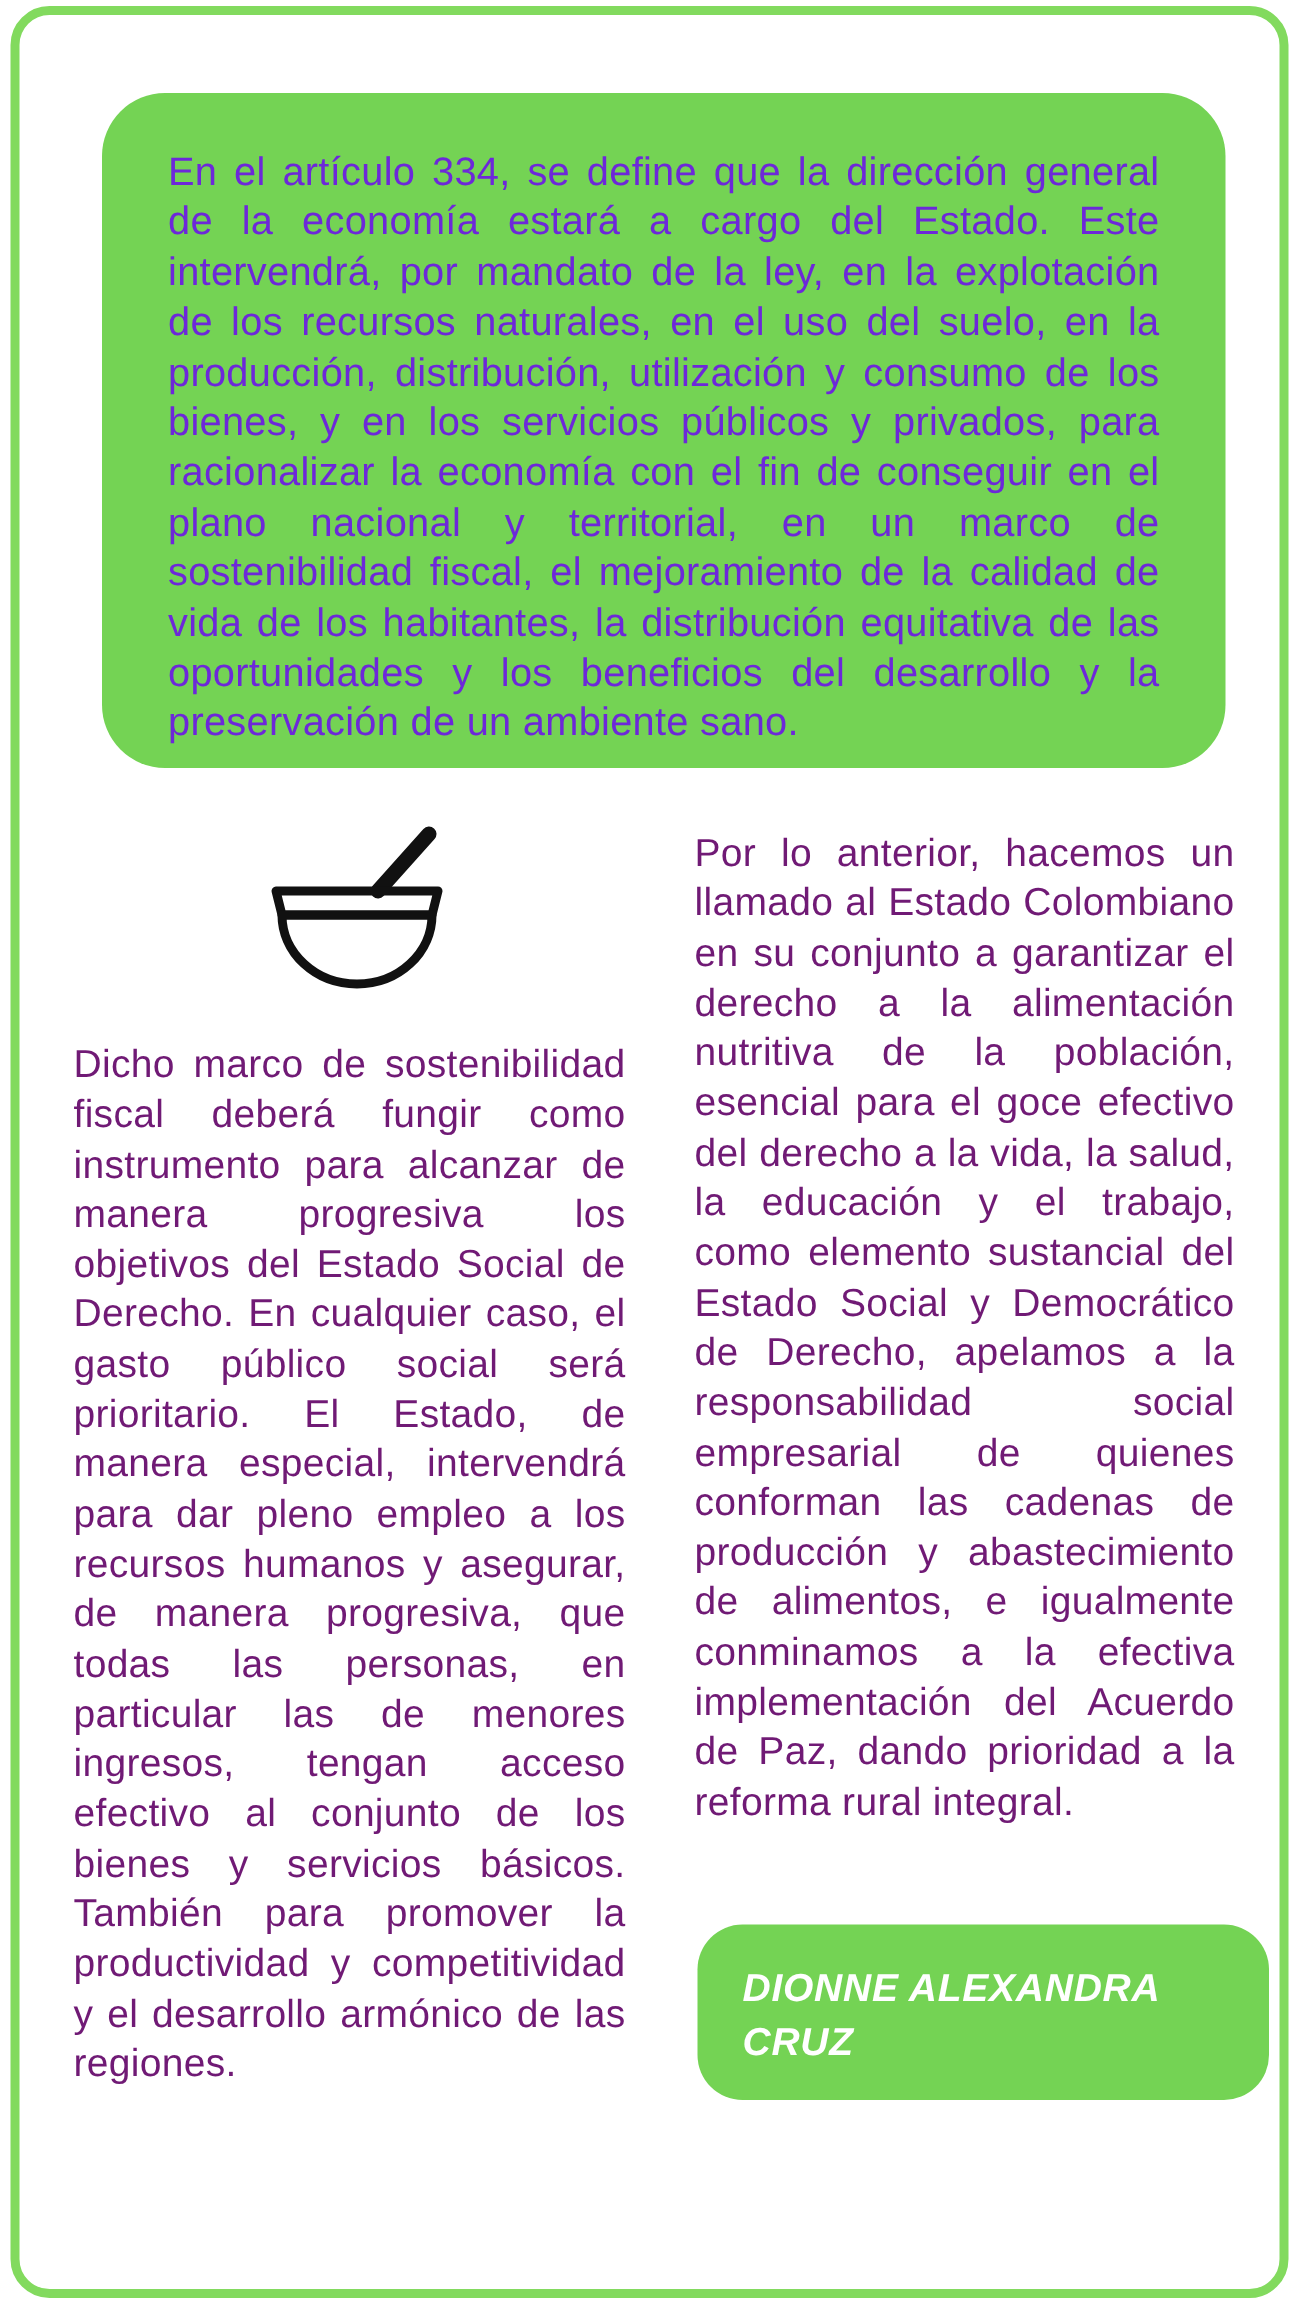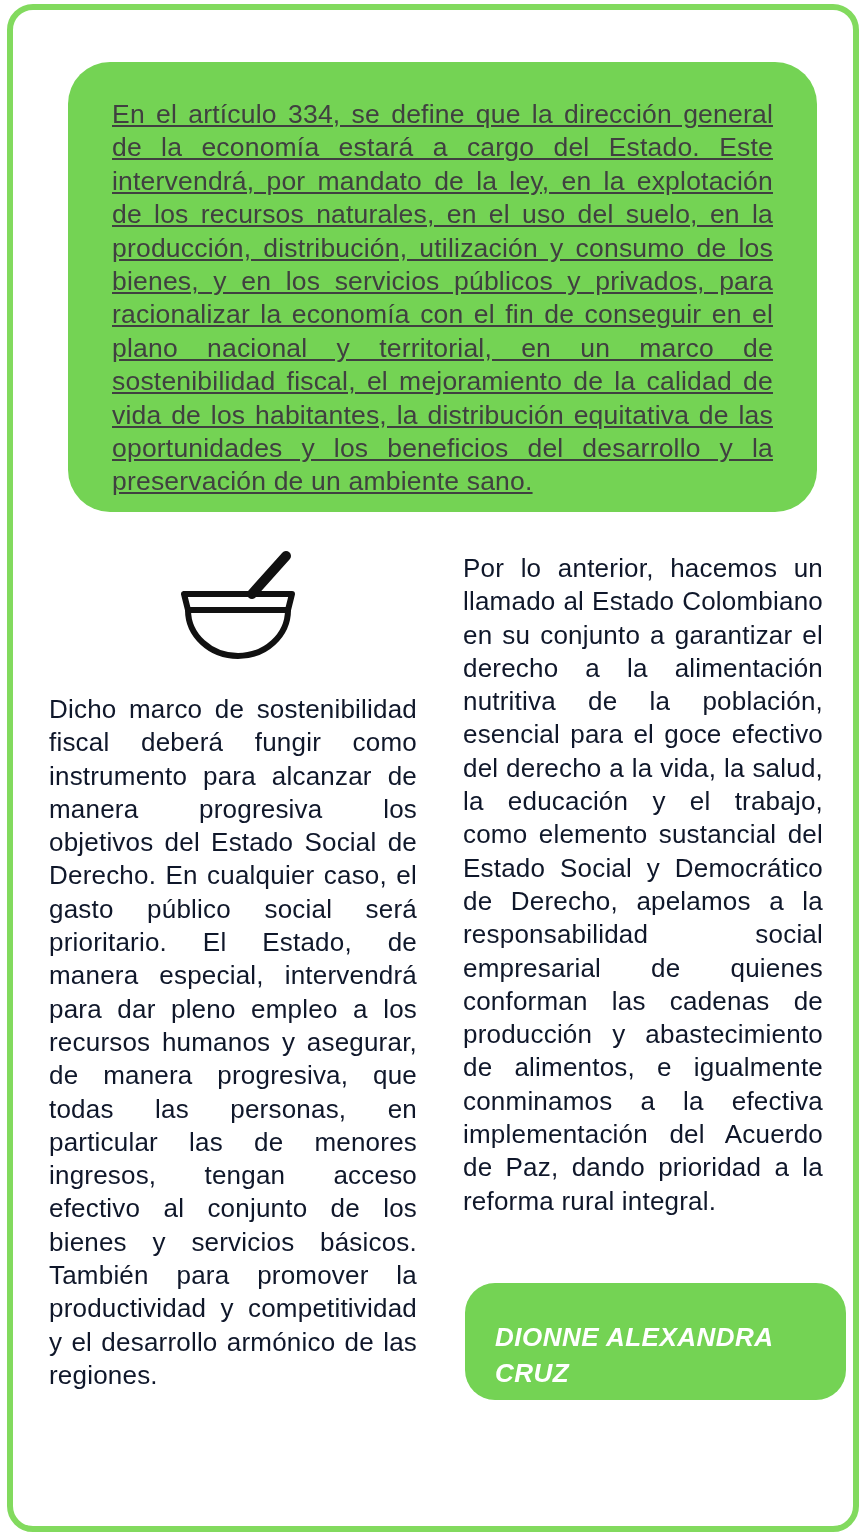--- a/index.html
+++ b/index.html
@@ -1,26 +1,26 @@
 <!DOCTYPE html>
 <html><head>
 <meta charset="utf-8">
 <style>
   html,body{margin:0;padding:0;}
   body{width:864px;height:1536px;background:#ffffff;font-family:"Liberation Sans",sans-serif;position:relative;overflow:hidden;}
   .page{position:absolute;inset:0;background:#ffffff;}
   .frame{position:absolute;left:7px;top:4px;right:5px;bottom:4px;border:6px solid #82da5e;border-radius:26px;pointer-events:none;}
   .quote-box{position:absolute;left:68px;top:62px;width:749px;height:450px;background:#74d354;border-radius:42px;box-sizing:border-box;padding:36px 44px;}
-  .quote-text{color:#404040;font-size:26.5px;line-height:33.4px;text-align:justify;letter-spacing:.2px;text-decoration:underline;}
-  .col{position:absolute;color:#0f172a;font-size:26px;line-height:33.3px;text-align:justify;letter-spacing:.2px;}
+  .quote-text{color:#6d28d9;font-size:26.5px;line-height:33.4px;text-align:justify;letter-spacing:.2px;}
+  .col{position:absolute;color:#701a75;font-size:26px;line-height:33.3px;text-align:justify;letter-spacing:.2px;}
   .col-left{left:49px;top:693px;width:368px;}
   .col-right{left:463px;top:552px;width:360px;}
   .bowl-wrap{position:absolute;left:170px;top:550px;width:136px;height:114px;}
   .attr-box{position:absolute;left:465px;top:1283px;width:381px;height:117px;background:#74d354;border-radius:30px;box-sizing:border-box;padding:24px 0 0 30px;}
-  .attr-line{color:#ffffff;font-style:italic;font-weight:bold;font-size:26px;line-height:36px;letter-spacing:.5px;margin-top:12px;}
+  .attr-line{color:#ffffff;font-style:italic;font-weight:bold;font-size:26px;line-height:36px;letter-spacing:.5px;}
   .footer{position:absolute;left:0;bottom:0;width:864px;height:120px;}
 </style>
 </head>
 <body>
 
 <div class="page">
 
   <div class="frame"></div>
 
   <div class="quote-box">
@@ -34,21 +34,20 @@
       <path d="M18 60 A 50 46 0 0 0 118 60 Z" fill="none" stroke="#111" stroke-width="6" stroke-linejoin="round"></path>
     </svg>
   </div>
 
   <div class="col col-left">Dicho marco de sostenibilidad fiscal deberá fungir como instrumento para alcanzar de manera progresiva los objetivos del Estado Social de Derecho. En cualquier caso, el gasto público social será prioritario. El Estado, de manera especial, intervendrá para dar pleno empleo a los recursos humanos y asegurar, de manera progresiva, que todas las personas, en particular las de menores ingresos, tengan acceso efectivo al conjunto de los bienes y servicios básicos. También para promover la productividad y competitividad y el desarrollo armónico de las regiones.</div>
 
   <div class="col col-right">Por lo anterior, hacemos un llamado al Estado Colombiano en su conjunto a garantizar el derecho a la alimentación nutritiva de la población, esencial para el goce efectivo del derecho a la vida, la salud, la educación y el trabajo, como elemento sustancial del Estado Social y Democrático de Derecho, apelamos a la responsabilidad social empresarial de quienes conforman las cadenas de producción y abastecimiento de alimentos, e igualmente conminamos a la efectiva implementación del Acuerdo de Paz, dando prioridad a la reforma rural integral.</div>
 
   <div class="attr-box">
     <div class="attr-line">DIONNE ALEXANDRA CRUZ</div>
-    <div class="attr-line">CONSEJO ACADÉMICO</div>
   </div>
 
   <div class="footer">
 
     
 
     
     
 
     

